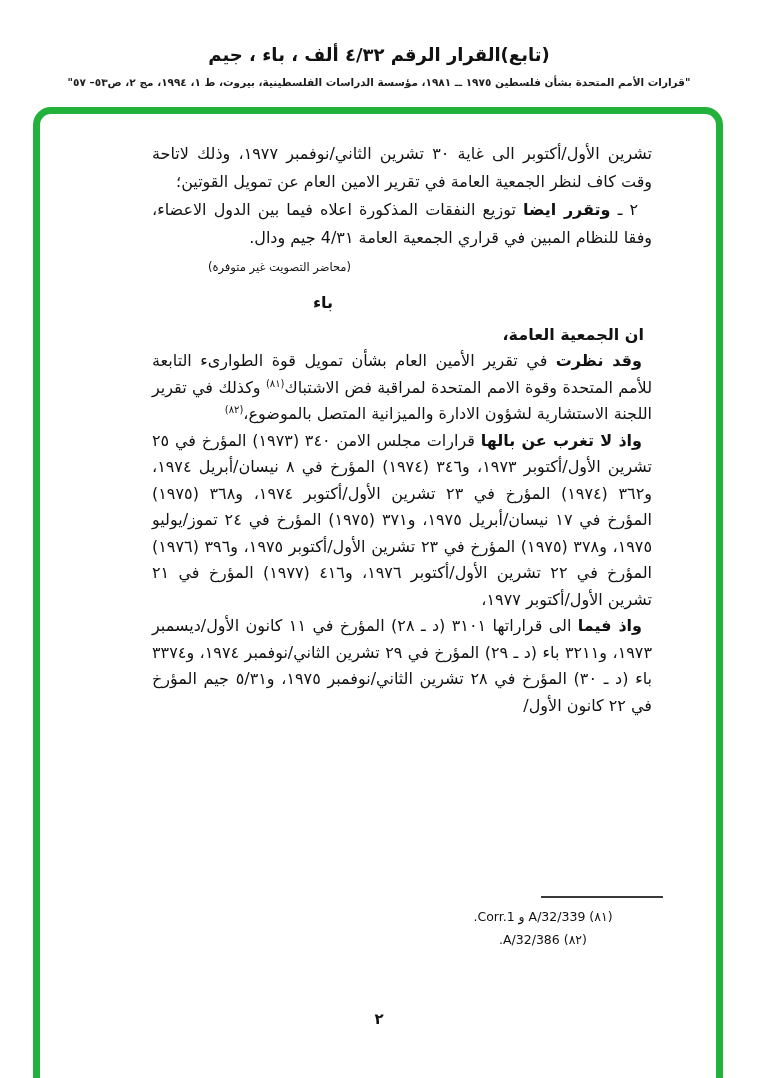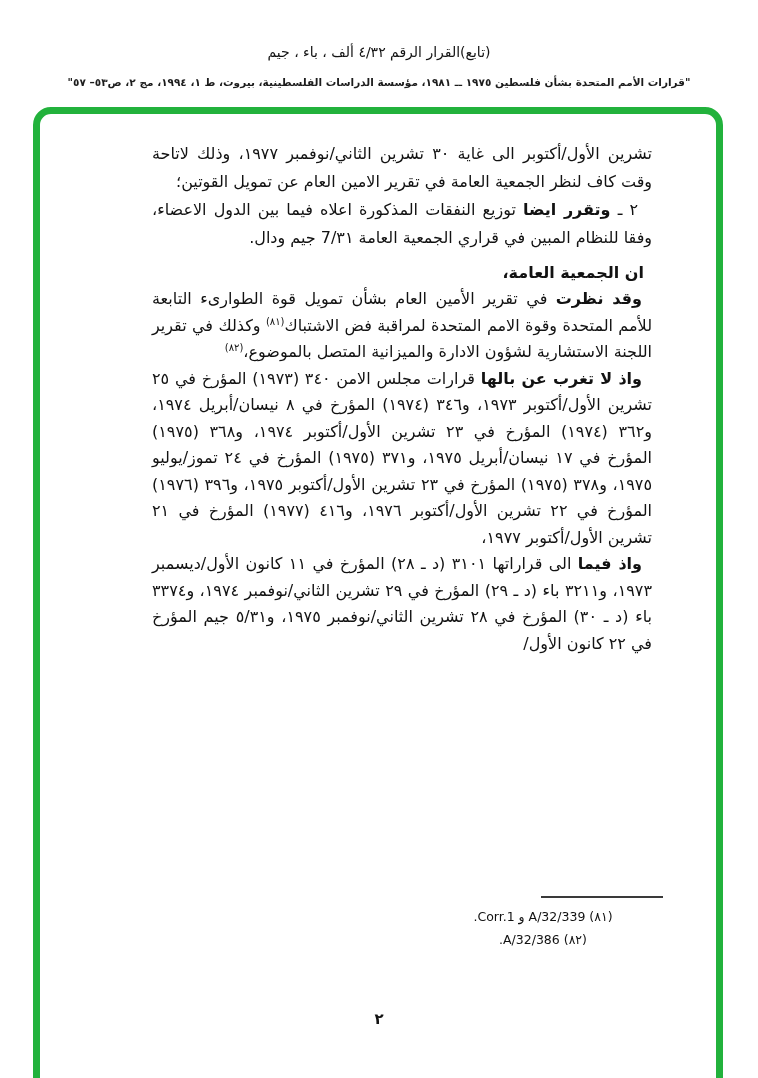--- a/index.html
+++ b/index.html
@@ -2,21 +2,21 @@
 <html lang="ar"><head>
 <meta charset="utf-8">
 <style>
   html,body{margin:0;padding:0;}
   body{
     width:758px;height:1078px;background:#ffffff;position:relative;
     font-family:"DejaVu Sans",sans-serif;color:#121212;overflow:hidden;
   }
   .header-title{
     position:absolute;top:44px;left:0;right:0;text-align:center;
-    font-size:14px;font-weight:normal;direction:rtl;
+    font-size:18px;font-weight:bold;direction:rtl;
   }
   .header-source{
     position:absolute;top:76px;left:0;right:0;text-align:center;
     font-size:10.5px;font-weight:bold;direction:rtl;color:#1c1c1c;
   }
   .green-box{
     position:absolute;left:33px;top:107px;width:690px;height:1061px;
     box-sizing:border-box;border:7px solid #22b23c;border-radius:18px;
     background:#fff;
   }
@@ -65,26 +65,28 @@
 <div class="header-source">"قرارات الأمم المتحدة بشأن فلسطين ١٩٧٥ ــ ١٩٨١، مؤسسة الدراسات الفلسطينية، بيروت، ط ١، ١٩٩٤، مج ٢، ص٥٣– ٥٧"</div>
 
 <div class="green-box" style="border-color: rgb(34, 178, 60);">
   <div class="content">
 
     <p>تشرين الأول/أكتوبر الى غاية ٣٠ تشرين الثاني/نوفمبر ١٩٧٧، وذلك لاتاحة وقت كاف لنظر الجمعية العامة في تقرير الامين العام عن تمويل القوتين؛</p>
 
     <p class="para-clause2">
       <span>٢ ـ</span>
       <b>وتقرر ايضا</b>
-      <span>توزيع النفقات المذكورة اعلاه فيما بين الدول الاعضاء، وفقا للنظام المبين في قراري الجمعية العامة 7/٣١ جيم ودال.</span>
+      <span>توزيع النفقات المذكورة اعلاه فيما بين الدول الاعضاء، وفقا للنظام المبين في قراري الجمعية العامة 4/٣١ جيم ودال.</span>
     </p>
 
     <div class="adoption">
+      <div class="records-note">(محاضر التصويت غير متوفرة)</div>
     </div>
 
+    <div class="section-heading">باء</div>
 
     <p class="opening">ان الجمعية العامة،</p>
 
     <p class="para-b">
       <b>وقد نظرت</b>
       <span>في تقرير الأمين العام بشأن تمويل قوة الطوارىء التابعة للأمم المتحدة وقوة الامم المتحدة لمراقبة فض الاشتباك</span><sup>(٨١)</sup>
       <span>وكذلك في تقرير اللجنة الاستشارية لشؤون الادارة والميزانية المتصل بالموضوع،</span><sup>(٨٢)</sup>
     </p>
 
     <p class="para-b">

